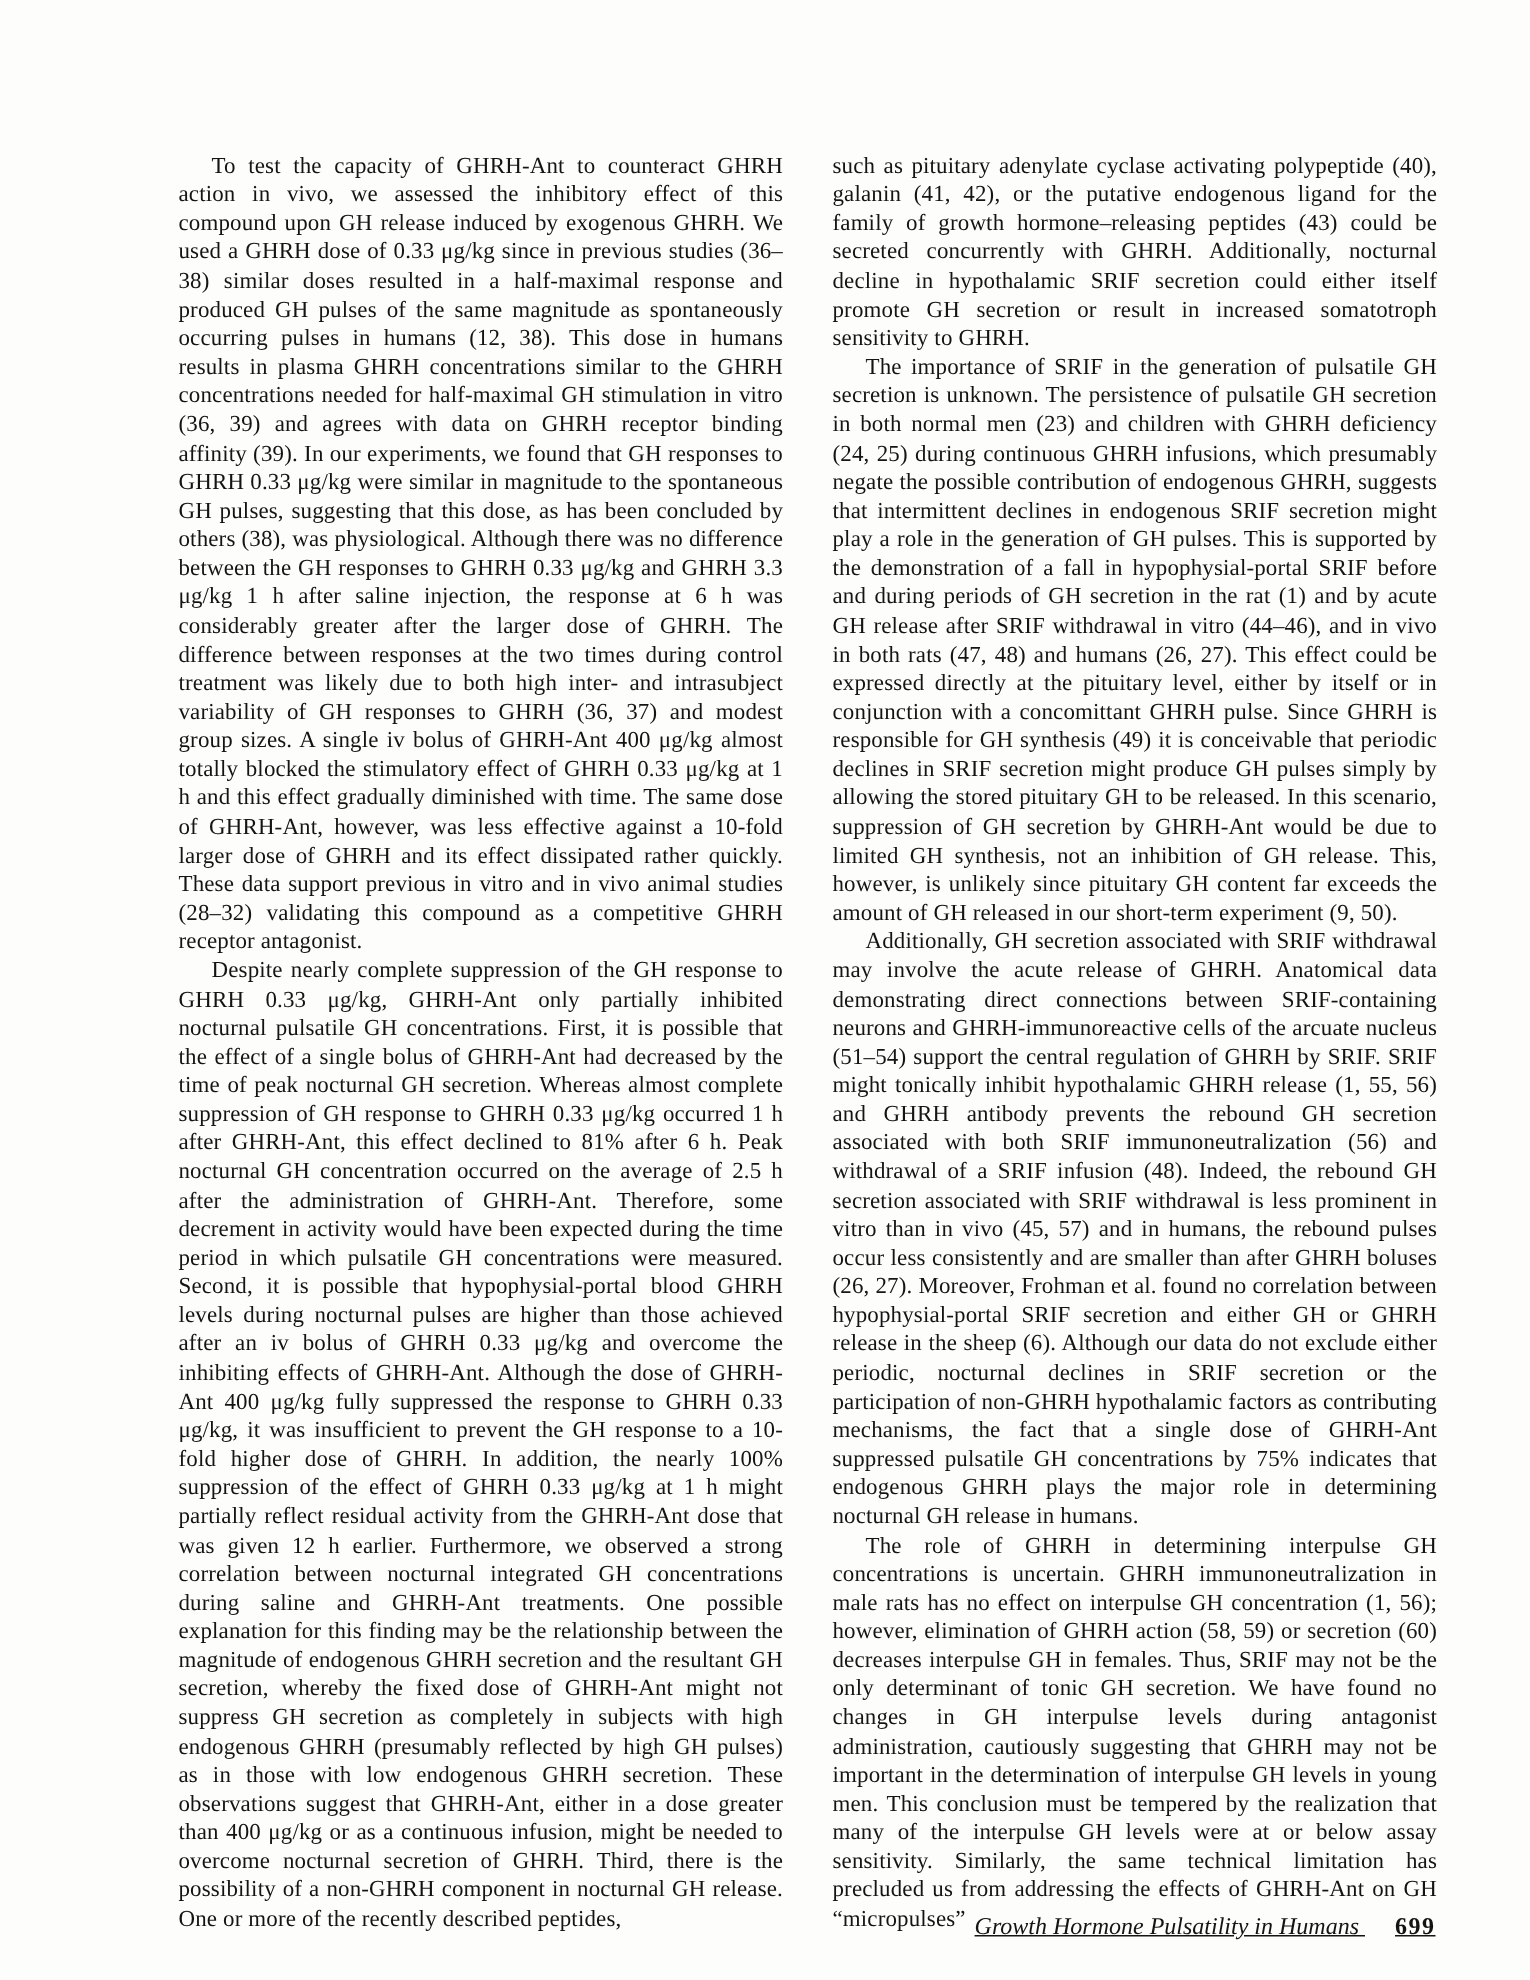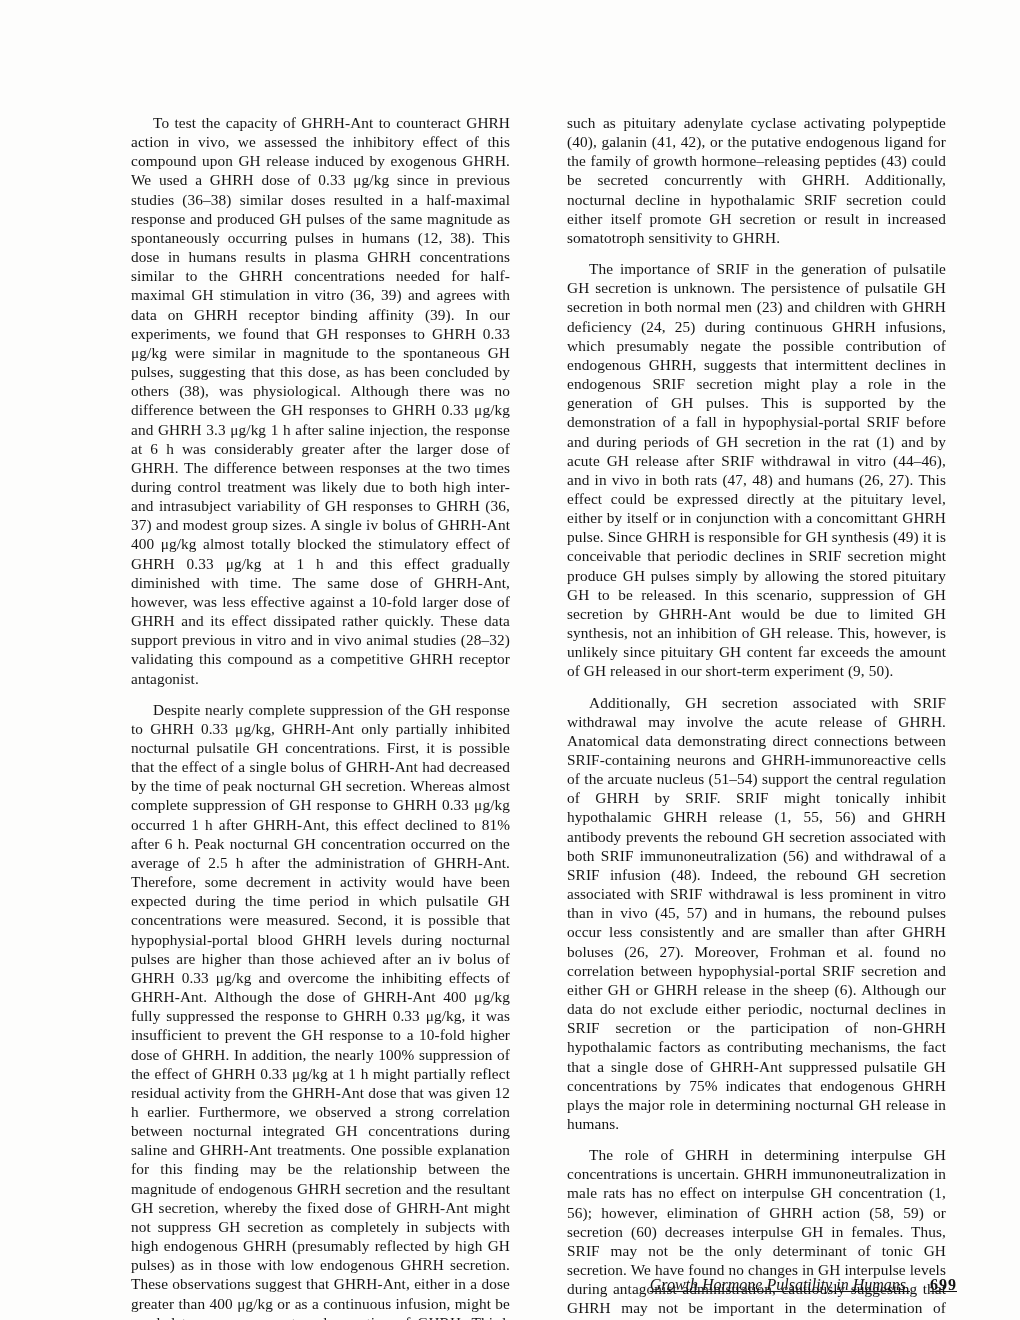--- a/index.html
+++ b/index.html
@@ -23,21 +23,21 @@
     top: 101px;
     width: 838px;
     display: flex;
     gap: 33px;
   }
   .col {
     width: 403px;
     flex: 0 0 403px;
   }
   .col p {
-    margin: 12px;
+    margin: 0;
     font-size: 15.3px;
     line-height: 19.15px;
     text-align: justify;
     letter-spacing: 0.1px;
   }
   .col p.indent {
     text-indent: 22px;
   }
   .page-footer {
     position: absolute;

